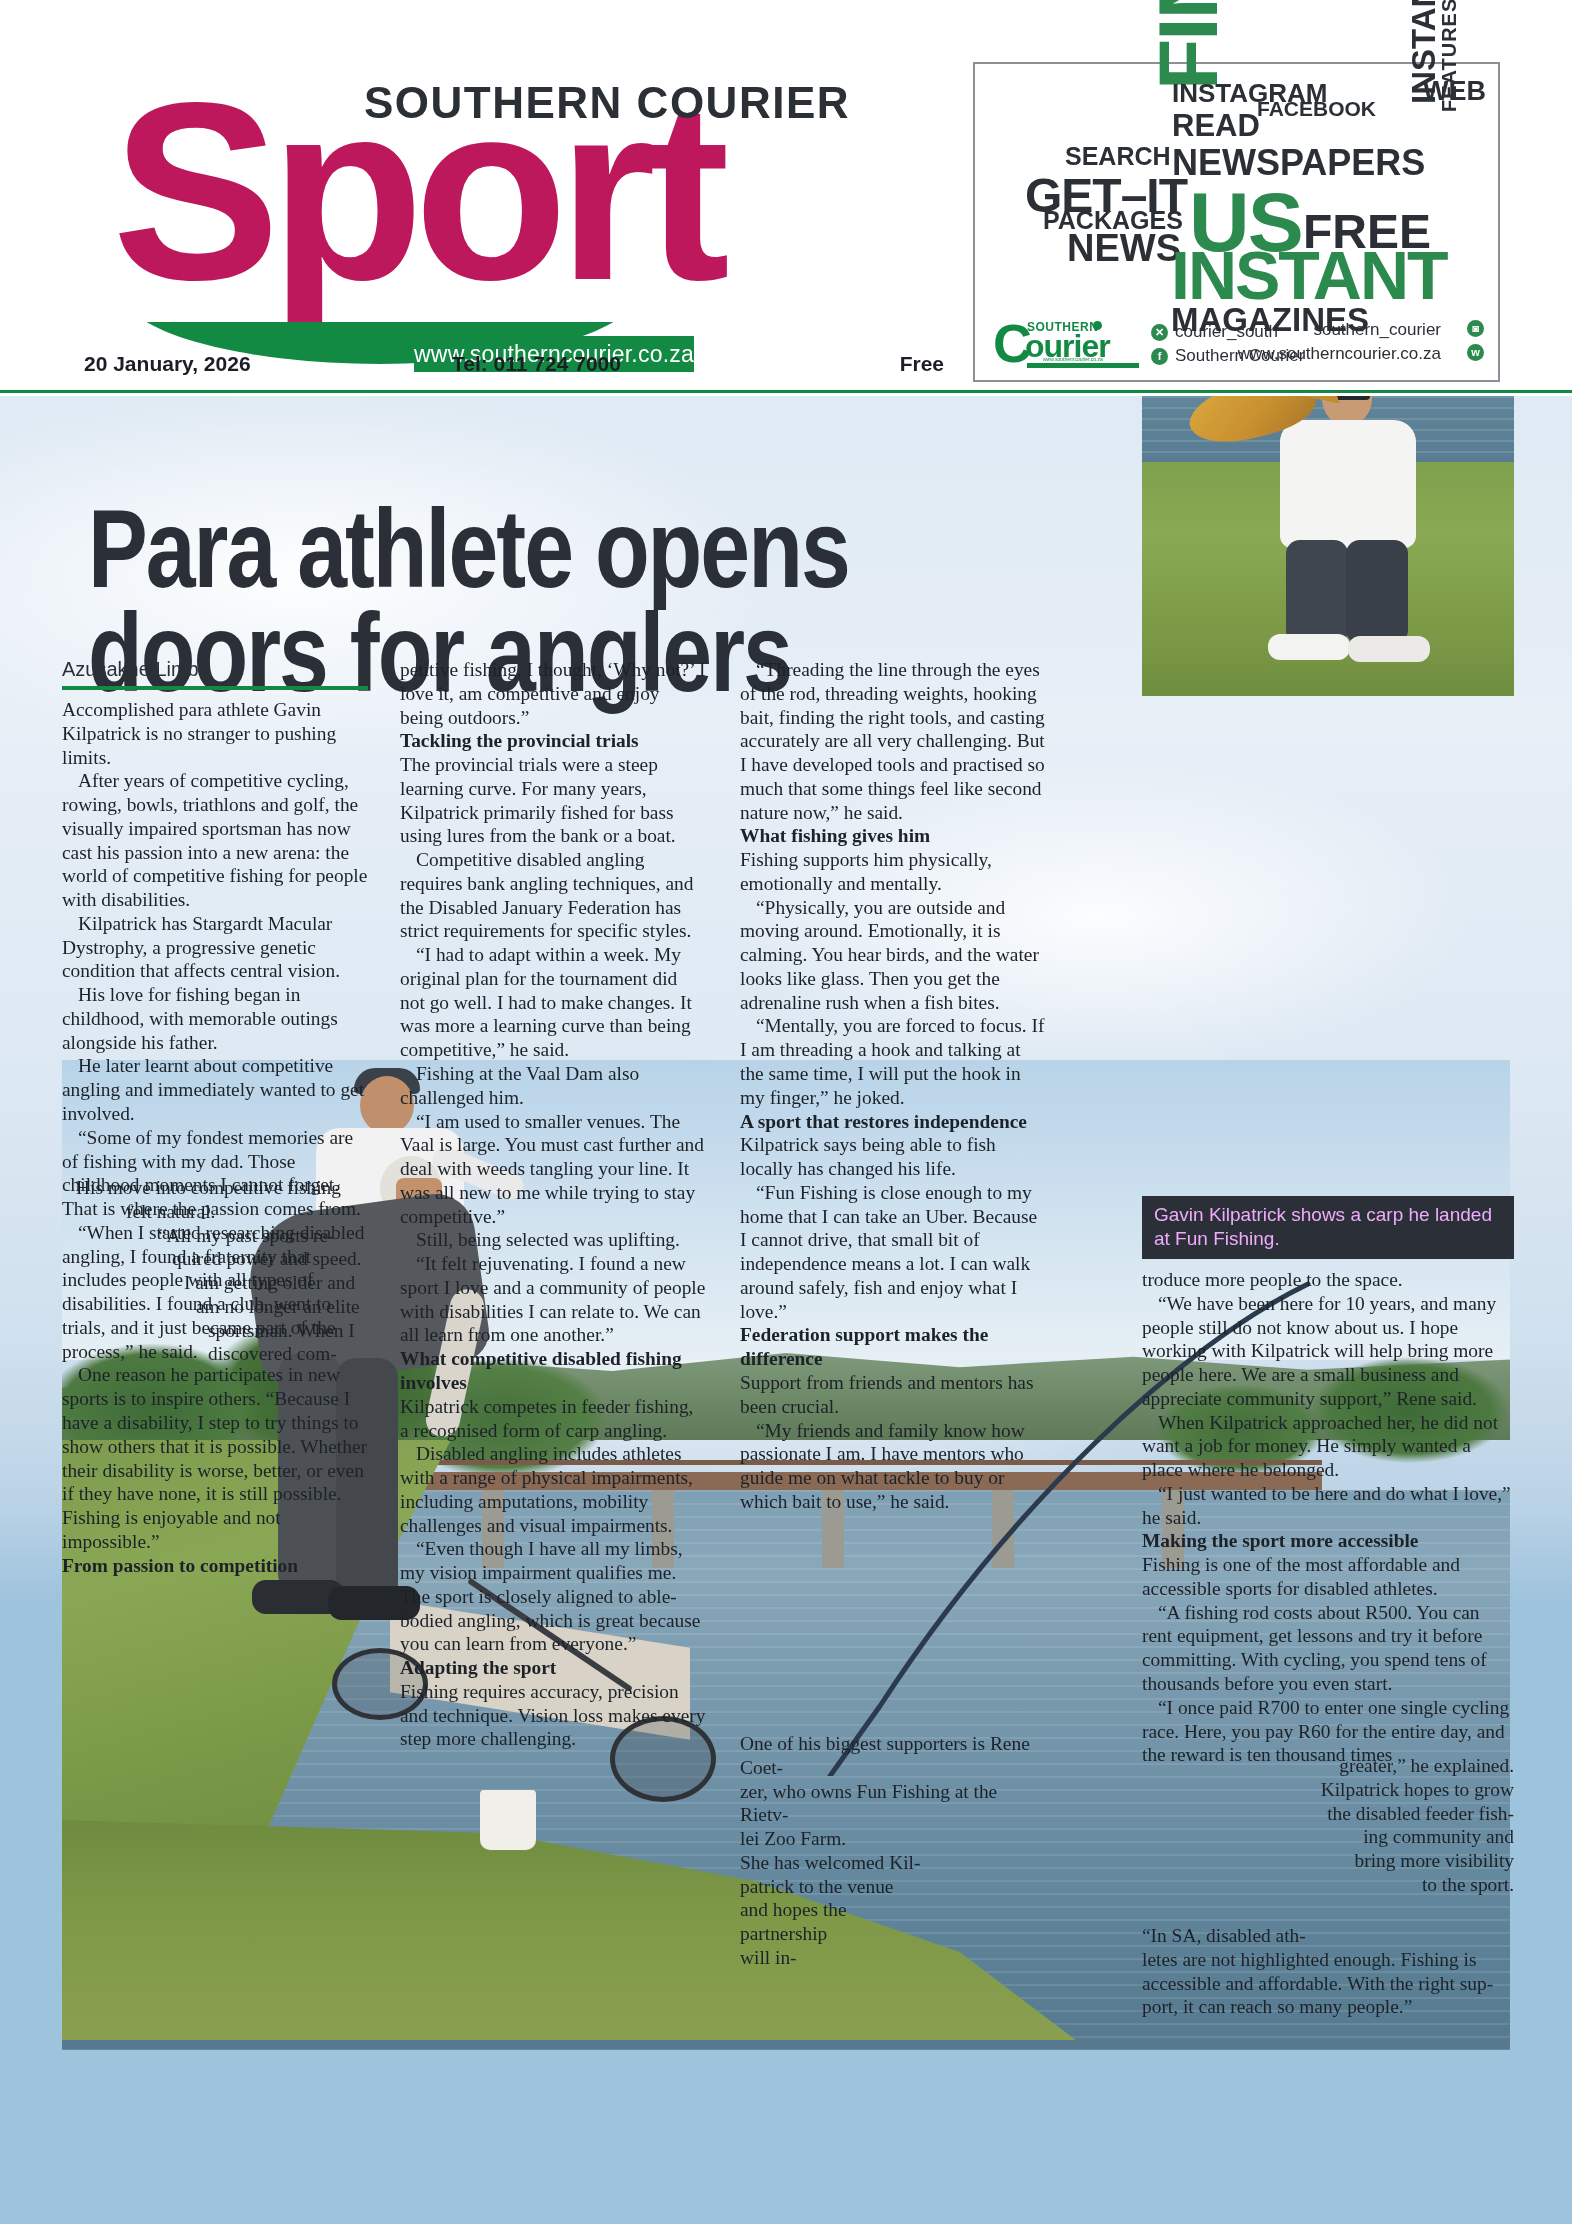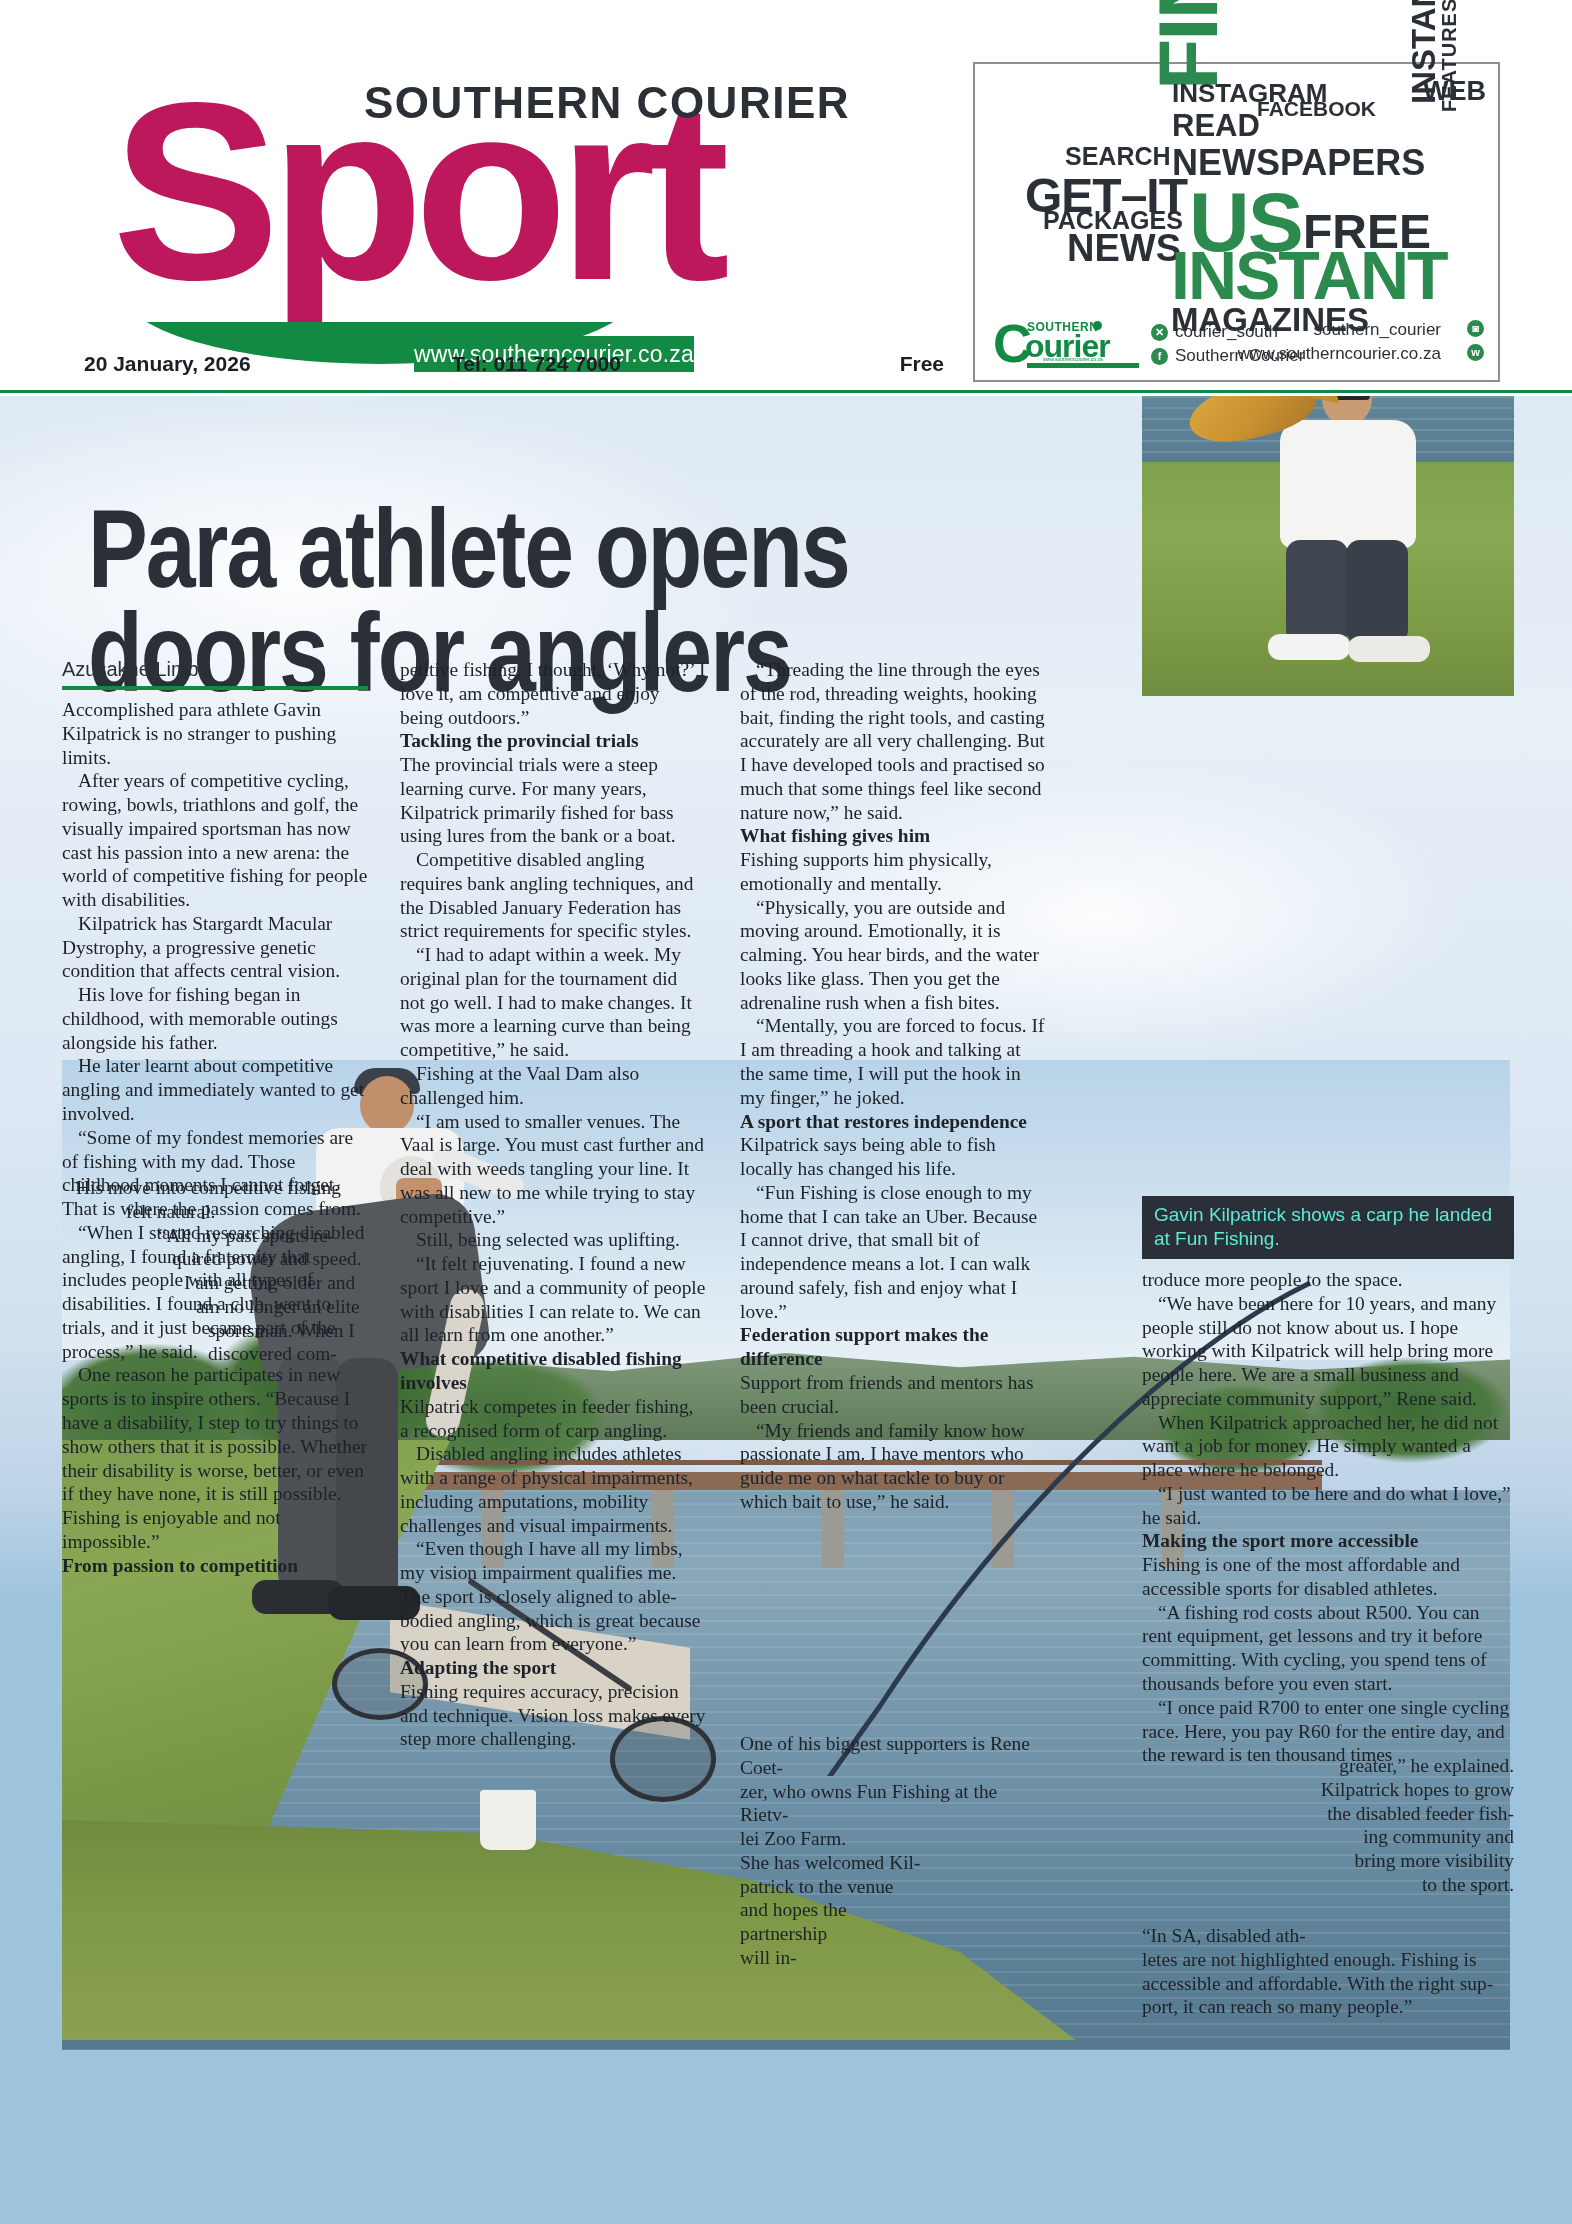--- a/index.html
+++ b/index.html
@@ -182,21 +182,21 @@
   .pi-man .l1 { position:absolute; left:36px; top:168px; width:62px; height:104px; border-radius:14px; background:#3f464f; }
   .pi-man .l2 { position:absolute; left:96px; top:168px; width:62px; height:104px; border-radius:14px; background:#39404a; }
   .pi-man .s1 { position:absolute; left:18px; top:262px; width:82px; height:26px; border-radius:12px; background:#f3f3f1; }
   .pi-man .s2 { position:absolute; left:98px; top:264px; width:82px; height:26px; border-radius:12px; background:#eceae6; }
   .pi-fish  { position:absolute; left:46px; top:96px; width:128px; height:56px; border-radius:50% 38% 40% 55%; background:linear-gradient(145deg,#d9a83f 0%,#c9912f 55%,#a8762a 100%); transform:rotate(-16deg); }
   .pi-fish::after { content:""; position:absolute; right:-22px; top:10px; width:34px; height:36px; background:#c08c2c;
     clip-path: polygon(0 50%, 100% 0, 100% 100%); }
 
   
   .cap-bar {
-    position:absolute; background:#2b3038; color:#5eead4;
+    position:absolute; background:#2b3038; color:#f0abfc;
     font-family:"Liberation Sans", sans-serif; font-size:19px; line-height:1.26;
     padding:7px 10px 8px 12px;
   }
   .cap-top { left:1142px; top:800px; width:372px; }
 
   
   .headline {
     position:absolute; left:88px; top:26px; width:1010px;
     font-family:"Liberation Sans", sans-serif;
     font-weight:bold; font-size:112px; line-height:0.93;

